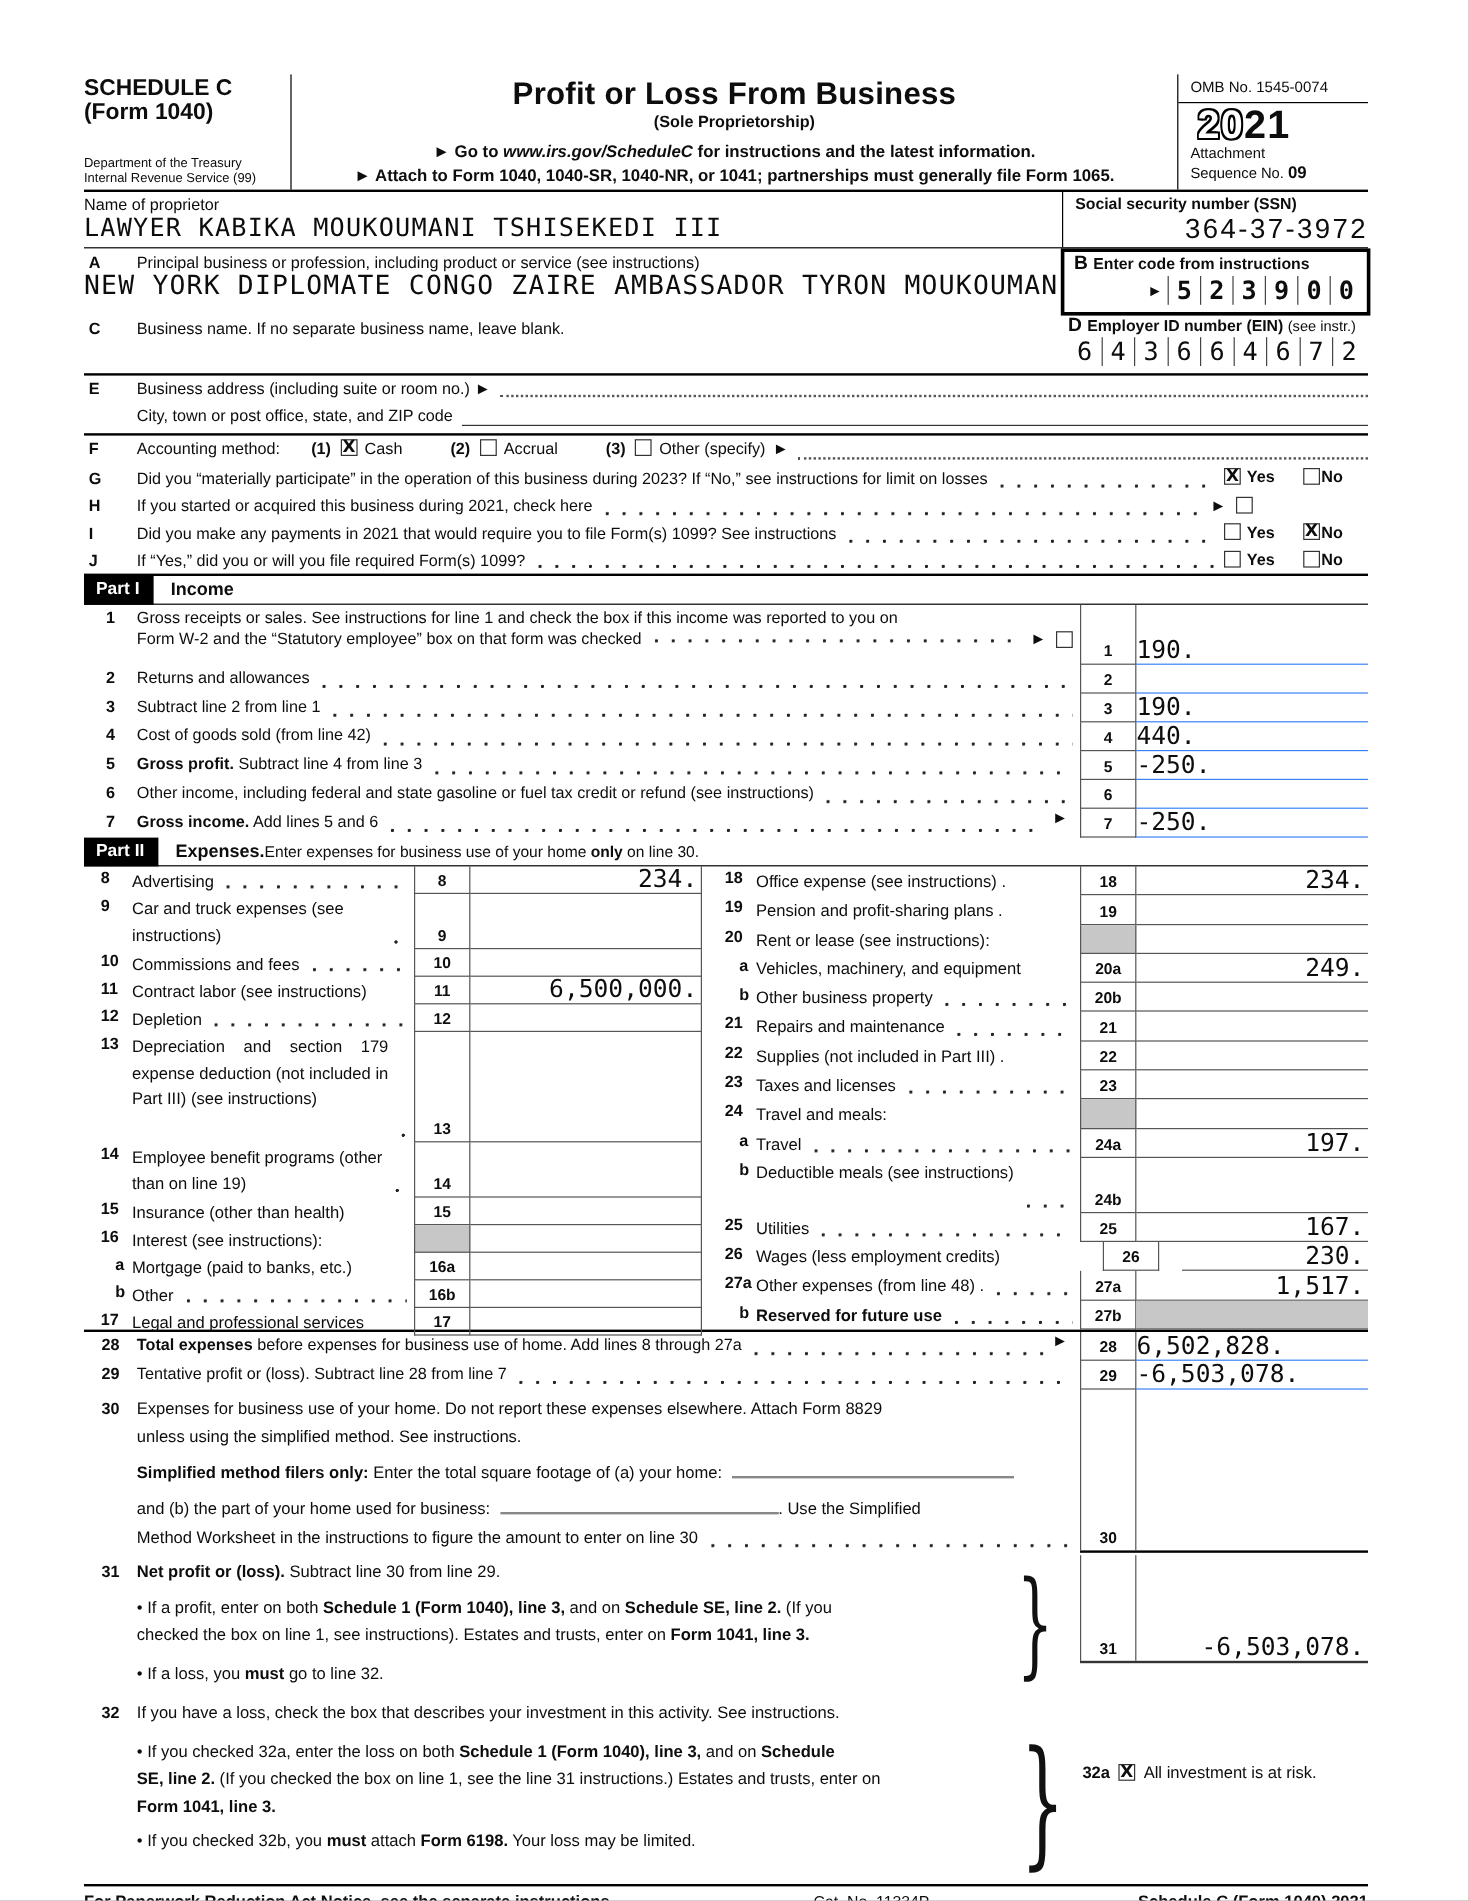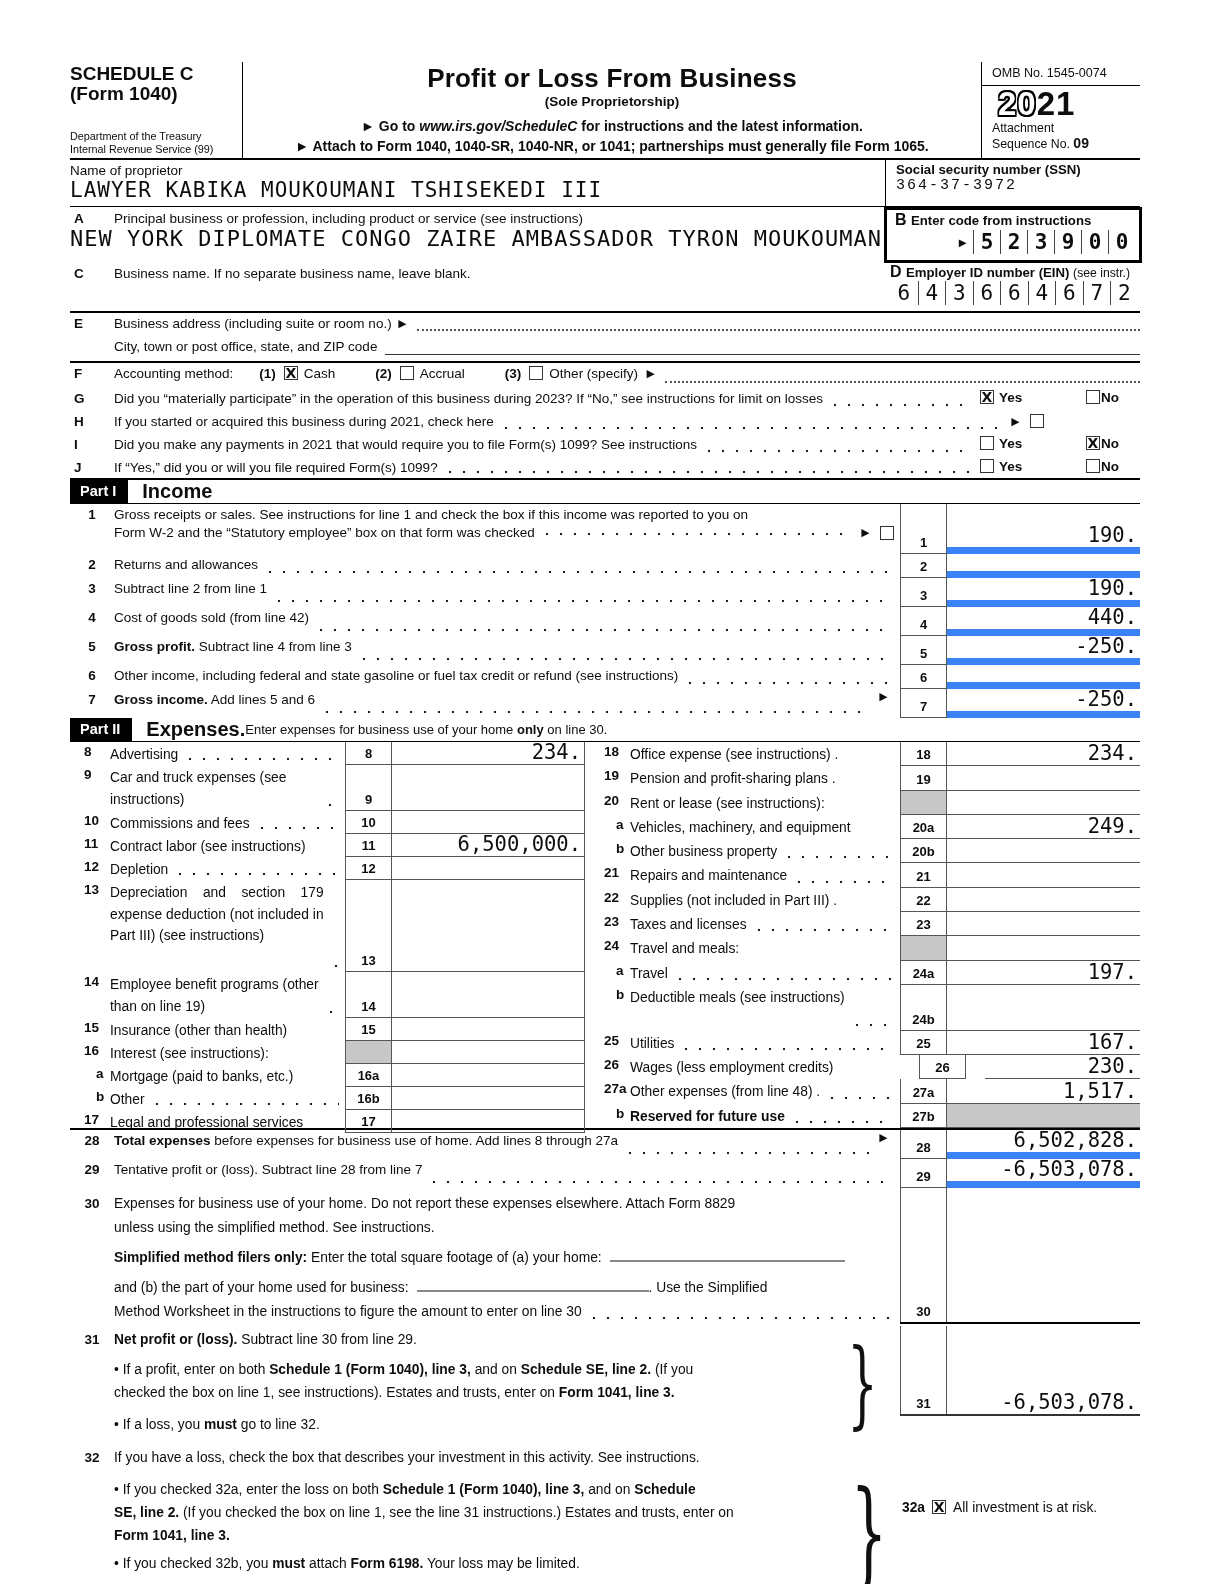--- a/index.html
+++ b/index.html
@@ -33,21 +33,21 @@
   .flexrow { display:flex; align-items:flex-start; }
   .letter { width:44px; font-weight:bold; font-size:13.5px; padding-left:4px; padding-top:3px;}
   .lab { font-size:13.5px; padding-top:3px; }
   .monoval { font-family:"DejaVu Sans Mono", monospace; font-size:21px; letter-spacing:1px; white-space:nowrap; }
   .rightbox { width:255px; border-left:1.6px solid #000; }
 
   .name-row { display:flex; border-bottom:1.6px solid #000; min-height:47px; }
   .name-left { flex:1; padding-top:2px; }
   .ssn-box { padding:2px 0 2px 10px; }
   .ssn-box .blab { font-weight:bold; font-size:13.2px; }
-  .ssn-val { font-family:Liberation Mono, monospace; font-size:15px; text-align:left; letter-spacing:2px; }
+  .ssn-val { font-family:Liberation Sans, sans-serif; font-size:23px; text-align:right; letter-spacing:2px; }
 
   .row-ab { display:flex; min-height:56px; }
   .ab-left { flex:1; padding-top:1px; overflow:hidden; }
   .b-box { width:258px; border:3.5px solid #000; padding:1px 4px 2px 8px; margin:0 -2px 0 0; }
   .b-box .blab { font-weight:bold; font-size:13.2px; }
   .digit-row { display:flex; justify-content:flex-end; align-items:flex-end; margin-top:1px;}
   .digit { width:27px; text-align:center; font-family:"DejaVu Sans Mono", monospace; font-size:21px; font-weight:bold; border-left:1.2px solid #444; line-height:24px;}
   .digit:first-of-type { border-left:none; }
   .arr { font-size:13px; line-height:22px; padding-right:4px;}
 
@@ -62,40 +62,40 @@
   .frow { display:flex; align-items:flex-start; min-height:23px; font-size:13.5px;}
   .frow .txt { padding-top:3px; }
   .leader { flex:1 1 14px; align-self:flex-end; height:14px; margin:0 6px 3px 10px;
     background-image:radial-gradient(circle at 2px 11px, #222 1.15px, rgba(0,0,0,0) 1.6px);
     background-size:14px 14px; background-repeat:repeat-x; }
   .dashfill { flex:1 1 30px; align-self:flex-end; border-bottom:2px dotted #555; margin:0 0 5px 8px; }
   .solidfill { flex:1 1 30px; align-self:flex-end; border-bottom:1.3px solid #333; margin:0 0 4px 8px; }
   .cb { display:inline-block; width:14px; height:14px; border:1.6px solid #333; font-family:"DejaVu Sans", sans-serif;
         font-weight:bold; font-size:14px; line-height:12px; text-align:center; vertical-align:-2px; background:#fff; overflow:visible;}
   .yes-slot { width:66px; display:flex; gap:5px; align-items:flex-start; padding-top:2px; font-weight:bold; font-size:13.5px;}
-  .no-slot { width:54px; display:flex; gap:1px; align-items:flex-start; padding-top:2px; font-weight:bold; font-size:13.5px;margin-left:40px;}
+  .no-slot { width:54px; display:flex; gap:1px; align-items:flex-start; padding-top:2px; font-weight:bold; font-size:13.5px;}
   .e-block { border-bottom:2px solid #000; padding-bottom:2px; }
   .f-opt { display:flex; align-items:flex-start; gap:6px; margin-left:26px; font-size:13.5px; padding-top:3px;}
   .f-opt b { margin-right:2px; }
   .j-block { border-bottom:2.2px solid #000; }
 
   
   .part-bar { display:flex; align-items:center; border-bottom:1.4px solid #000; height:24px; }
   .bar-label { background:#000; color:#fff; font-weight:bold; font-size:14.5px; padding:3px 12px 4px 10px; line-height:17px; }
-  .bar-title { font-weight:bold; font-size:20px; margin-left:14px; }
+  .bar-title { font-weight:bold; font-size:15px; margin-left:14px; }
   .bar-rest { font-size:13px; }
 
   
   .p1row { display:flex; min-height:24px; }
   .p1label { width:830px; display:flex; font-size:13.5px; }
   .p1num { width:44px; font-weight:bold; text-align:center; padding-top:3px; font-size:13.5px;}
   .p1text { padding-top:3px; max-width:760px;}
   .p1box { width:47px; border-left:1.3px solid #555; border-right:1.3px solid #555; border-bottom:1px solid #555;
            display:flex; align-items:flex-end; justify-content:center; font-weight:bold; font-size:13px; padding-bottom:3px;}
-  .p1amt { width:193px; border-bottom:7px solid #3b82f6; display:flex; align-items:flex-end; justify-content:flex-end; }
+  .p1amt { width:193px; border-bottom:1px solid #3b82f6; display:flex; align-items:flex-end; }
   .amt { font-family:"DejaVu Sans Mono", monospace; font-size:20.5px; line-height:21px; padding:0 3px 1px 0; white-space:nowrap;}
   .tall { min-height:50px; }
   .p1wrap { border-bottom:0; }
 
   
   .p2grid { display:flex; height:388px; }
   .p2col { display:flex; flex-direction:column; }
   .p2col.left { width:515px; }
   .p2col.right { width:550px; margin-left:5px; }
   .p2row { display:flex; }

